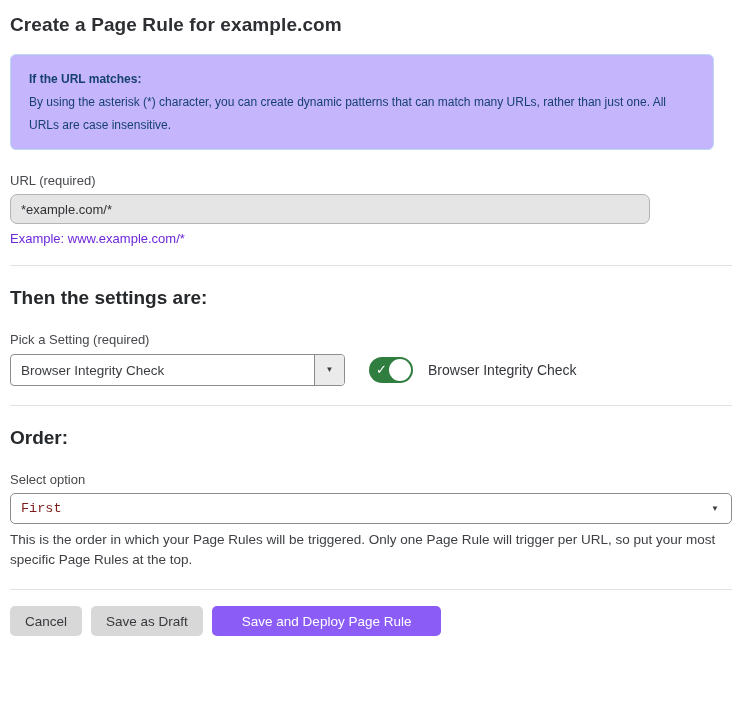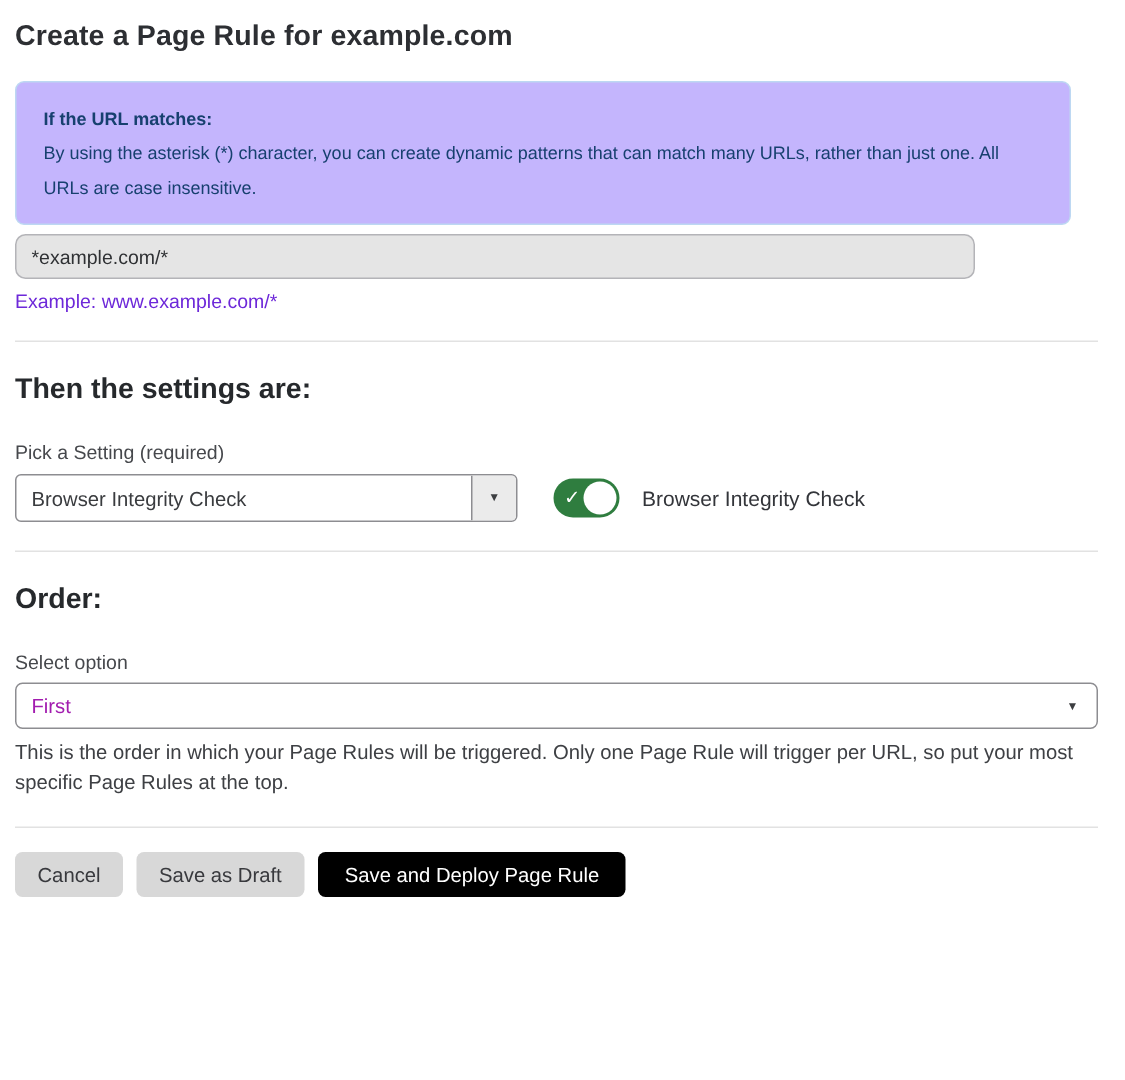--- a/index.html
+++ b/index.html
@@ -160,56 +160,58 @@
     border: 1px solid #8d8d91;
     border-radius: 5px;
     display: flex;
     align-items: center;
     cursor: pointer;
   }
   .order-select .value {
     flex: 1;
     padding-left: 10px;
     font-size: 13.5px;
-    color: #a21caf;
+    color: #7f1d1d;
+    font-family: Liberation Mono, monospace;
   }
   .order-select .chevron { margin-right: 12px; }
 
   .order-helper {
     margin-top: 6px;
     font-size: 13.5px;
     line-height: 20px;
     color: #3e4044;
     width: 722px;
   }
 
   .footer-row {
     margin-top: 16px;
     display: flex;
     align-items: center;
     gap: 9px;
   }
   .btn-primary {
-    background: #000000;
+    background: #8b5cf6;
     color: #ffffff;
-    padding: 0 18px;
+    padding: 0 30px;
   }
 </style>
 </head>
 <body>
 
 <div class="container">
 
   <h1 class="page-title">Create a Page Rule for example.com</h1>
 
   <div class="info-box">
     <div class="info-heading">If the URL matches:</div>
     <div class="info-body">By using the asterisk (*) character, you can create dynamic patterns that can match many URLs, rather than just one. All URLs are case insensitive.</div>
   </div>
 
+  <label class="field-label">URL (required)</label>
   <input class="url-input" type="text" value="*example.com/*" style="">
   <div class="helper-small">Example: www.example.com/*</div>
 
   <hr class="divider">
 
   <h2 class="section-heading">Then the settings are:</h2>
 
   <label class="field-label">Pick a Setting (required)</label>
 
   <div class="setting-row">

